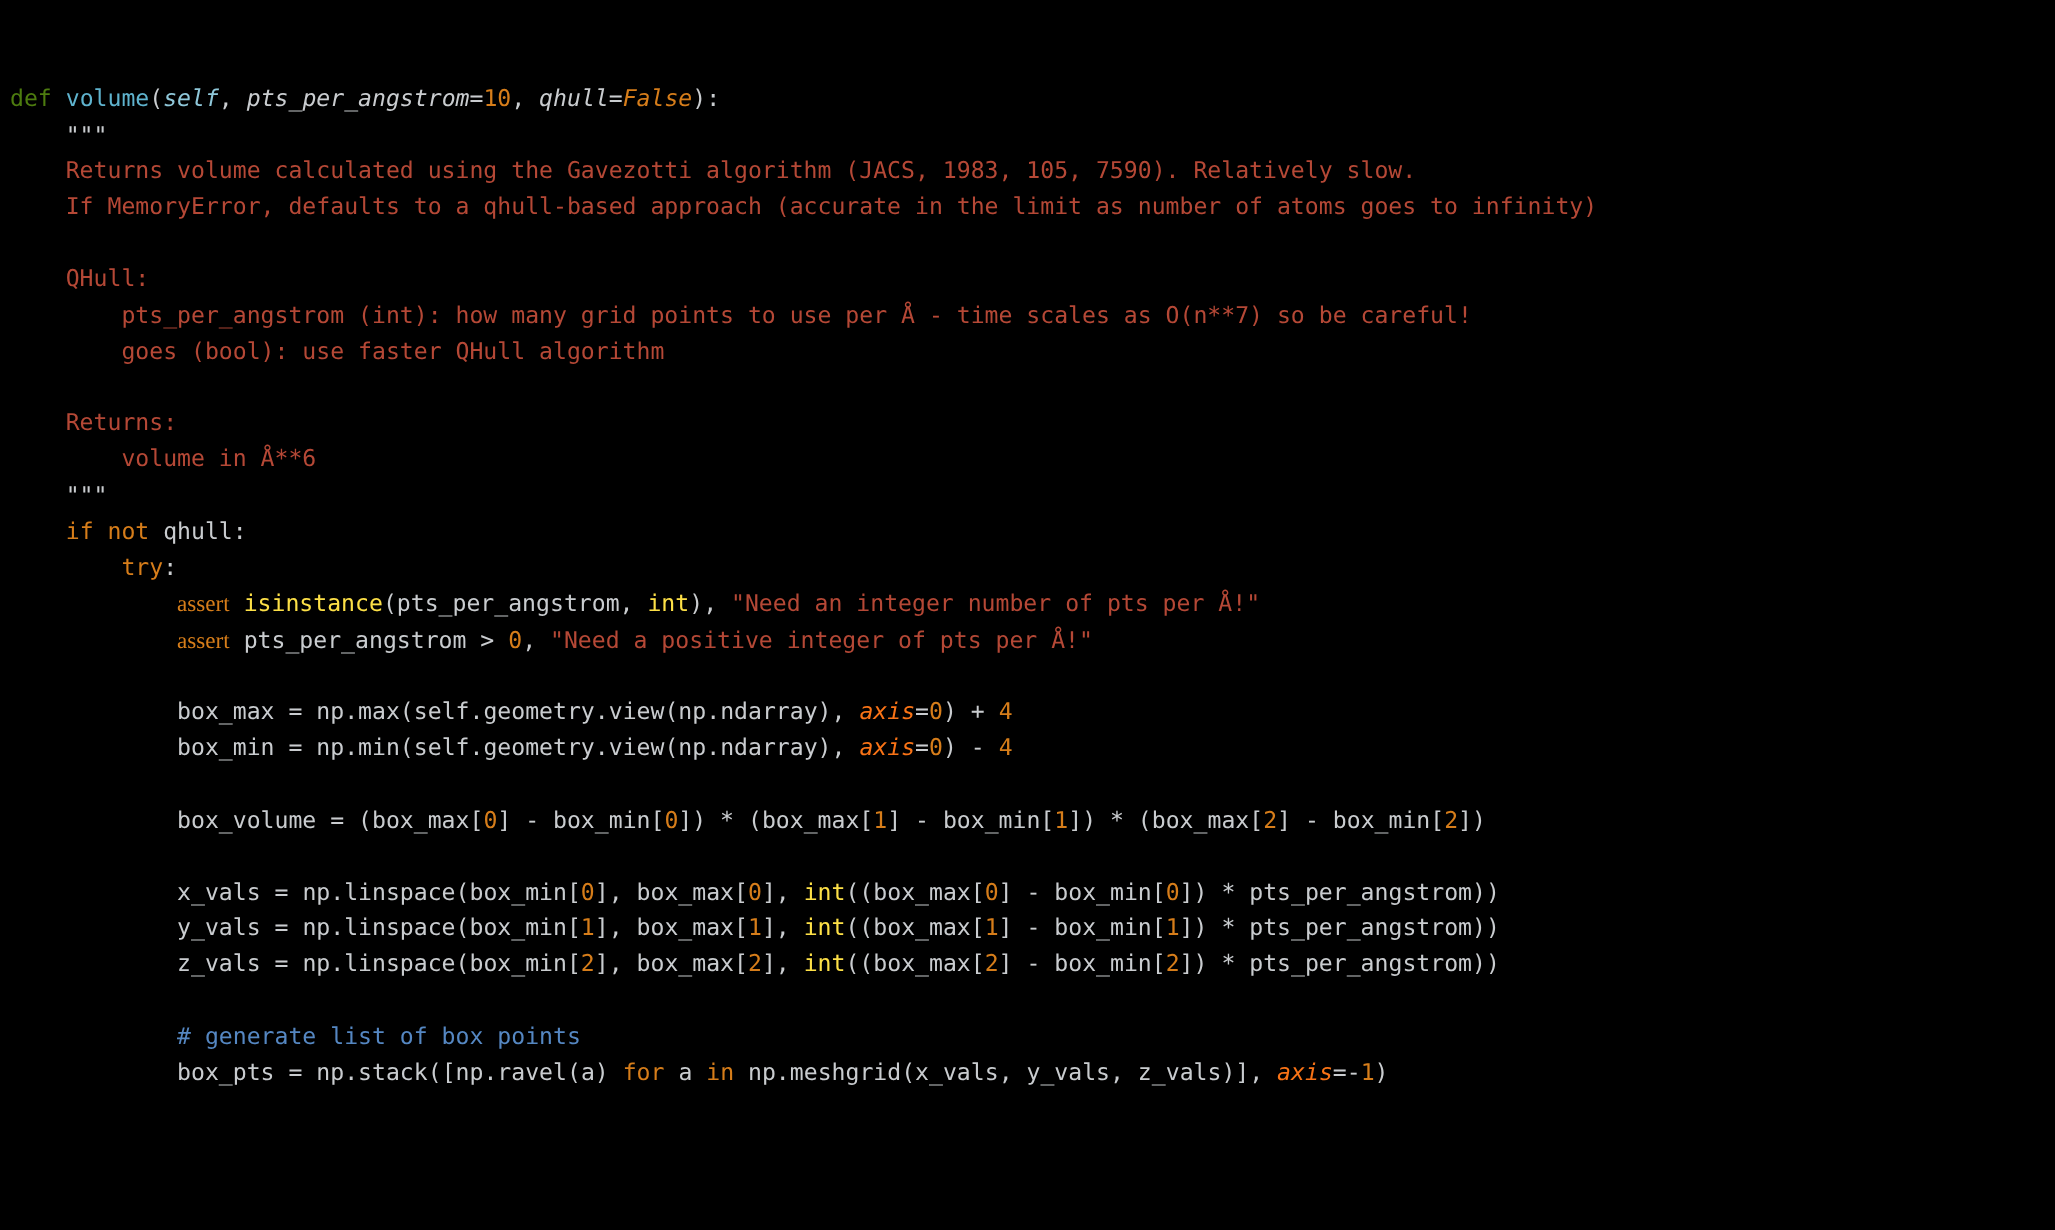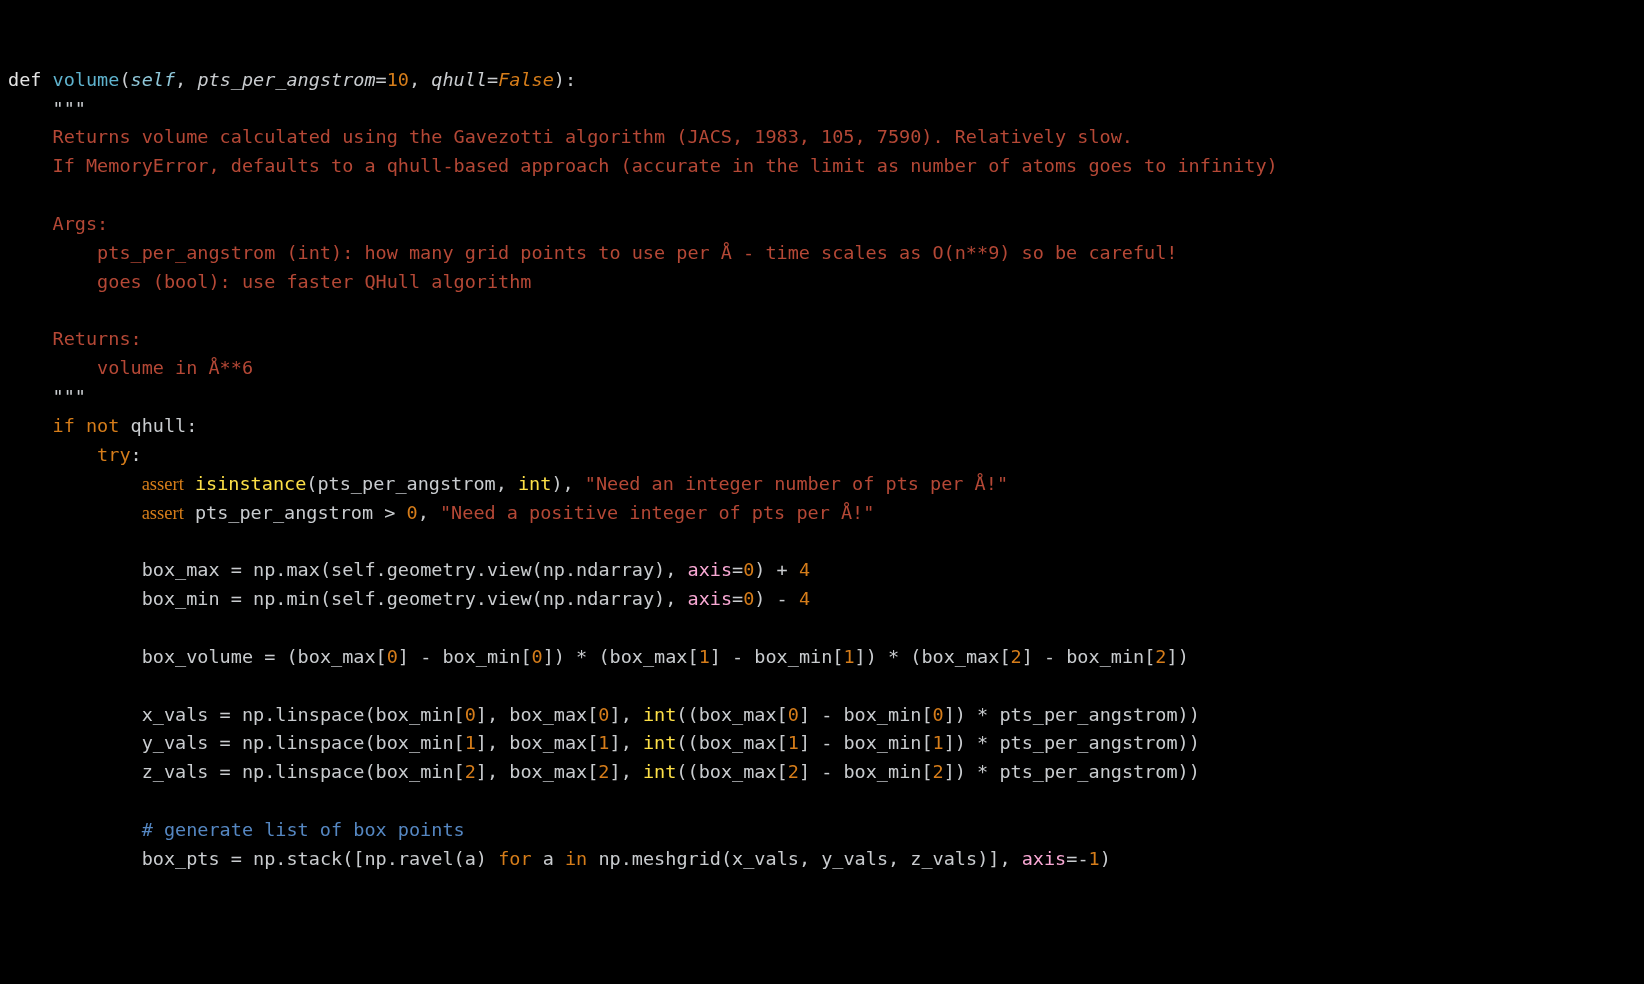--- a/index.html
+++ b/index.html
@@ -6,27 +6,27 @@
     background: #000000;
     margin: 0;
     padding: 8px;
     font-family: "SF Mono", "Monaco", "Menlo", "Consolas", monospace;
     font-size: 18.5px;
     line-height: 1.56;
     color: #d4d4d4;
     white-space: pre;
     overflow-x: auto;
   }
-  .kw-def   { color: #e5e5e5; }
+  .kw-def   { color: #4d7c0f; }
   .kw-ctrl  { color: #d67d1a; }
   .kw-logic { color: #d67d1a; }
   .fn-name  { color: #5fb3ce; }
   .param-self { color: #8fc7d9; font-style: italic; }
   .param    { color: #c9cccf; font-style: italic; }
-  .kwarg    { color: #f9a8d4; }
+  .kwarg    { color: #f97316; font-style: italic; }
   .num      { color: #d67d1a; }
   .bool     { color: #d67d1a; font-style: italic; }
   .punct    { color: #c9cccf; }
   .op       { color: #c9cccf; }
   .docstr   { color: #b54836; }
   .docquote { color: #c9cccf; }
   .builtin  { color: #fde047; margin-top: 43px; }
   .ident    { color: #c9cccf; }
   .attr     { color: #c9cccf; }
   .str      { color: #b54836; }
@@ -34,22 +34,22 @@
   .assert   { color: #d67d1a; font-family: Liberation Serif, serif; }
 </style>
 </head>
 <body>
 
 <div><span><span class="kw-def">def</span><span> </span><span class="fn-name">volume</span><span class="punct">(</span><span class="param-self">self</span><span class="punct">, </span><span class="param">pts_per_angstrom</span><span class="op">=</span><span class="num">10</span><span class="punct">, </span><span class="param">qhull</span><span class="op">=</span><span class="bool">False</span><span class="punct">):</span></span>
 <span><span class="docquote">    """</span></span>
 <span><span class="docstr">    Returns volume calculated using the Gavezotti algorithm (JACS, 1983, 105, 7590). Relatively slow.</span></span>
 <span><span class="docstr">    If MemoryError, defaults to a qhull-based approach (accurate in the limit as number of atoms goes to infinity)</span></span>
 <span><span class="docstr"></span></span>
-<span><span class="docstr">    Args:</span></span>
-<span><span class="docstr">        pts_per_angstrom (int): how many grid points to use per Å - time scales as O(n**9) so be careful!</span></span>
+<span><span class="docstr">    QHull:</span></span>
+<span><span class="docstr">        pts_per_angstrom (int): how many grid points to use per Å - time scales as O(n**7) so be careful!</span></span>
 <span><span class="docstr">        goes (bool): use faster QHull algorithm</span></span>
 <span><span class="docstr"></span></span>
 <span><span class="docstr">    Returns:</span></span>
 <span><span class="docstr">        volume in Å**6</span></span>
 <span><span class="docquote">    """</span></span>
 <span><span>    </span><span class="kw-ctrl">if</span><span> </span><span class="kw-logic">not</span><span> </span><span class="ident">qhull</span><span class="punct">:</span></span>
 <span><span>        </span><span class="kw-ctrl">try</span><span class="punct">:</span></span>
 <span><span>            </span><span class="assert">assert</span><span> </span><span class="builtin">isinstance</span><span class="punct">(</span><span class="ident">pts_per_angstrom</span><span class="punct">, </span><span class="builtin">int</span><span class="punct">)</span><span class="punct">, </span><span class="str">"Need an integer number of pts per Å!"</span></span>
 <span><span>            </span><span class="assert">assert</span><span> </span><span class="ident">pts_per_angstrom</span><span class="op"> &gt; </span><span class="num">0</span><span class="punct">, </span><span class="str">"Need a positive integer of pts per Å!"</span></span>
 <span><span></span></span>

